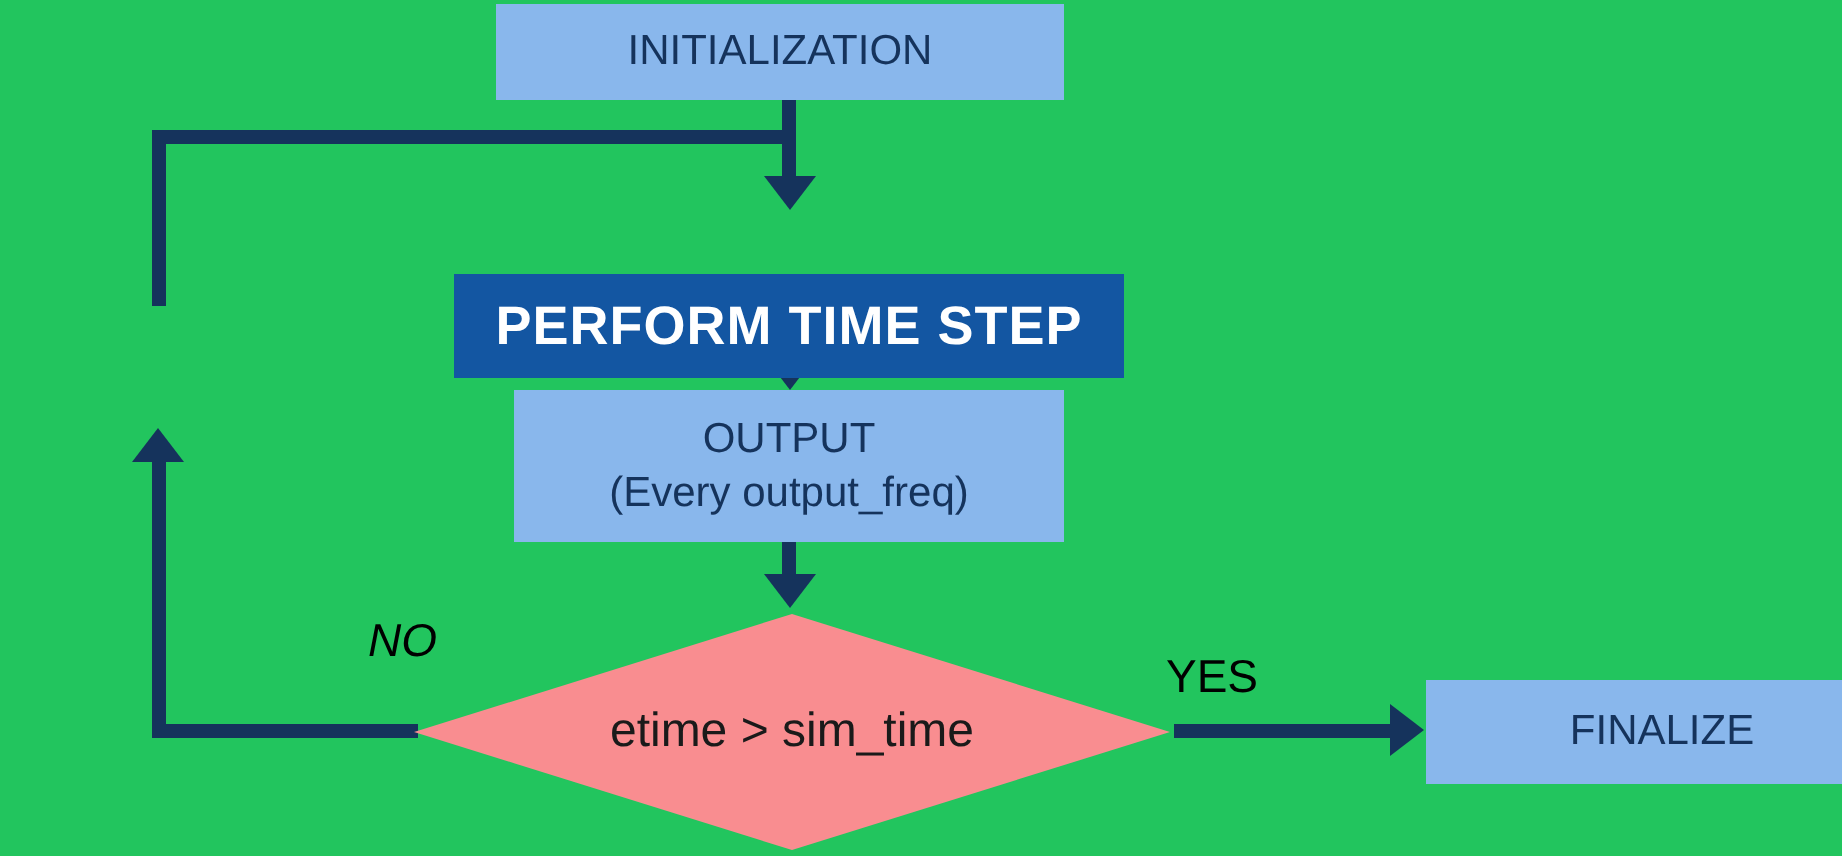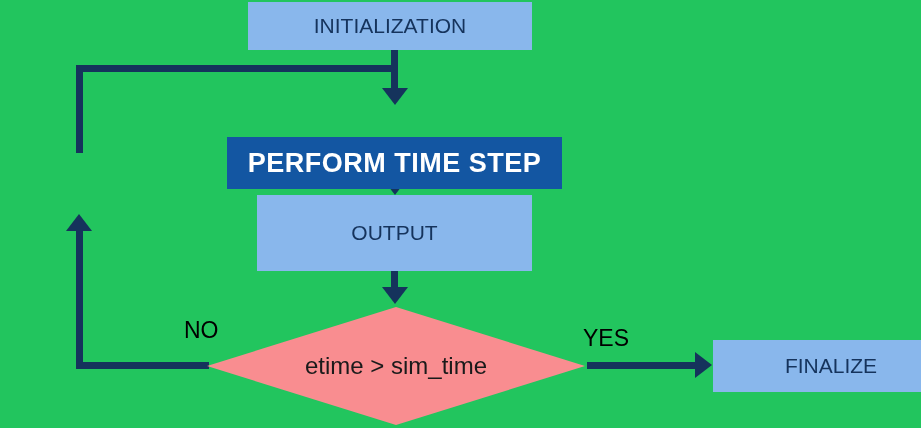--- a/index.html
+++ b/index.html
@@ -73,27 +73,28 @@
   <div class="box light node-init">
     <span>INITIALIZATION</span>
   </div>
 
   <div class="box dark node-pts">
     <span>PERFORM TIME STEP</span>
   </div>
 
   <div class="box light node-output">
     <span>OUTPUT</span>
+    <span>(Every output_freq)</span>
   </div>
 
   <div class="node-decision">
     <span>etime &gt; sim_time</span>
   </div>
 
 
   <div class="box light node-finalize">
     <span>FINALIZE</span>
   </div>
 
-  <div class="lbl" style="left:184px; top:317px;">NO</div>
+  <div class="lbl" style="left:184px; top:307px;font-style:italic;">NO</div>
   <div class="lbl" style="left:542px; top:325px;margin-left:41px;">YES</div>
 
 </div>
 
 </body></html>

